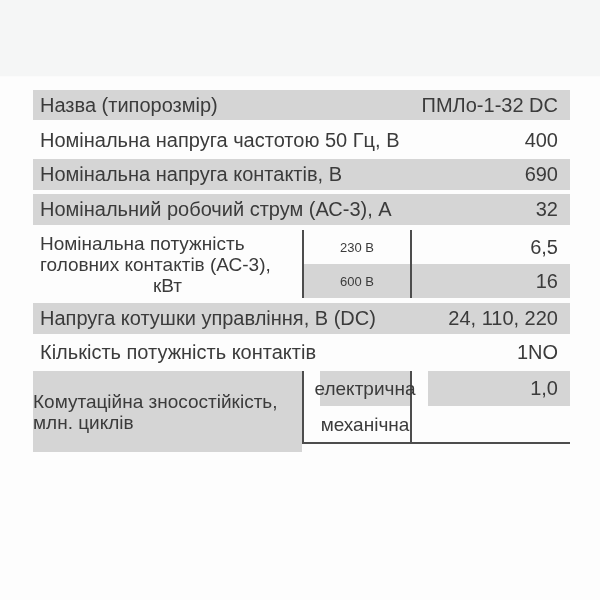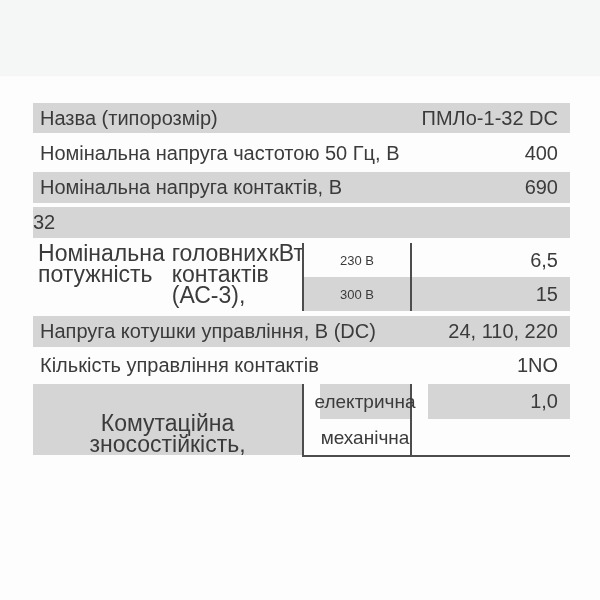--- a/index.html
+++ b/index.html
@@ -8,61 +8,61 @@
     background:#fdfdfd;
     font-family:"Liberation Sans", sans-serif;
     color:#3b3b3b;
     -webkit-font-smoothing:antialiased;
   }
   .top-band{
     position:absolute;left:0;top:0;width:600px;height:76px;
     background:#f5f6f6;border-bottom:1px solid #fbfbfb;
   }
   .spec-table{
-    position:absolute;left:33px;top:103px;width:537px;
+    position:absolute;left:33px;top:90px;width:537px;
     font-size:20px;
   }
   .row{
     display:flex;align-items:center;justify-content:space-between;
     box-sizing:border-box;
   }
   .shaded{background:#d5d5d5;}
   .plain{background:transparent;}
   .h30{height:30px}.h31{height:31px}.h32{height:32px}.h34{height:34px}.h29{height:29px}
   .mb3{margin-bottom:3px}.mb4{margin-bottom:4px}.mb5{margin-bottom:5px}
   .lbl{padding-left:7px;white-space:nowrap;}
   .val{padding-right:12px;white-space:nowrap;}
 
   
   .group{display:flex;align-items:stretch;}
   .gcell-left{
     width:269px;box-sizing:border-box;
-    display:flex;flex-direction:row;justify-content:center;
-    font-size:23px;line-height:21px;
+    display:flex;flex-direction:column;justify-content:center;
+    font-size:19px;line-height:21px;
   }
   .gcell-mid{
     width:110px;box-sizing:border-box;
     border-left:2px solid #4d4d4d;border-right:2px solid #4d4d4d;
   }
   .gcell-right{flex:1;box-sizing:border-box;}
   .sub{display:flex;align-items:center;justify-content:center;box-sizing:border-box;}
   .gcell-right .sub{justify-content:flex-end;padding-right:12px;}
   .gl-line{padding-left:7px;}
   .gl-center{text-align:center;padding-left:0;}
 
   
   .g1{height:68px;}
   .g1 .sub{height:34px;}
   .g1 .gcell-mid .sub{font-size:13px;}
 
   
   .g2{height:73px;align-items:flex-start;}
   .g2 .gcell-left{
-    height:71px;background:#d5d5d5;
-    align-items:flex-end;text-align:center;
+    height:81px;background:#d5d5d5;
+    align-items:flex-start;text-align:center;
   }
   .g2 .gcell-left .gl-line{padding-left:0;}
   .g2 .gcell-mid,.g2 .gcell-right{
     height:73px;border-bottom:2px solid #4d4d4d;padding-left:16px;
   }
   .g2 .gcell-mid .sub{font-size:19px;}
   .sub-e{height:35px;}
   .gap2{height:2px;background:transparent;}
   .sub-m{height:34px;}
   .g2 .gcell-right .sub-e{height:35px;}
@@ -85,52 +85,54 @@
     <span class="val">400</span>
   </div>
 
   <div class="row shaded h31 mb4">
     <span class="lbl">Номінальна напруга контактів, В</span>
     <span class="val">690</span>
   </div>
 
 
   <div class="row shaded h31 mb5">
+    <span class="lbl">Номінальний робочий струм (АС-3), А</span>
     <span class="val">32</span>
   </div>
 
   <div class="row group g1 mb5">
     <div class="gcell-left">
       <div class="gl-line">Номінальна потужність</div>
       <div class="gl-line">головних контактів (АС-3),</div>
       <div class="gl-line gl-center">кВт</div>
     </div>
     <div class="gcell-mid">
       <div class="sub plain">230 В</div>
-      <div class="sub shaded">300 В</div>
+      <div class="sub shaded">600 В</div>
     </div>
     <div class="gcell-right">
       <div class="sub plain">6,5</div>
-      <div class="sub shaded">15</div>
+      <div class="sub shaded">16</div>
     </div>
   </div>
 
   <div class="row shaded h31 mb4">
     <span class="lbl">Напруга котушки управління, В (DC)</span>
     <span class="val">24, 110, 220</span>
   </div>
 
   <div class="row plain h29 mb4">
-    <span class="lbl">Кількість управління контактів</span>
+    <span class="lbl">Кількість потужність контактів</span>
     <span class="val">1NO</span>
   </div>
 
   <div class="row group g2">
     <div class="gcell-left">
       <div class="gl-line">Комутаційна зносостійкість,</div>
+      <div class="gl-line">млн. циклів</div>
     </div>
     <div class="gcell-mid">
       <div class="sub sub-e shaded">електрична</div>
       <div class="gap2"></div>
       <div class="sub sub-m plain">механічна</div>
     </div>
     <div class="gcell-right">
       <div class="sub sub-e shaded">1,0</div>
     </div>
   </div>

